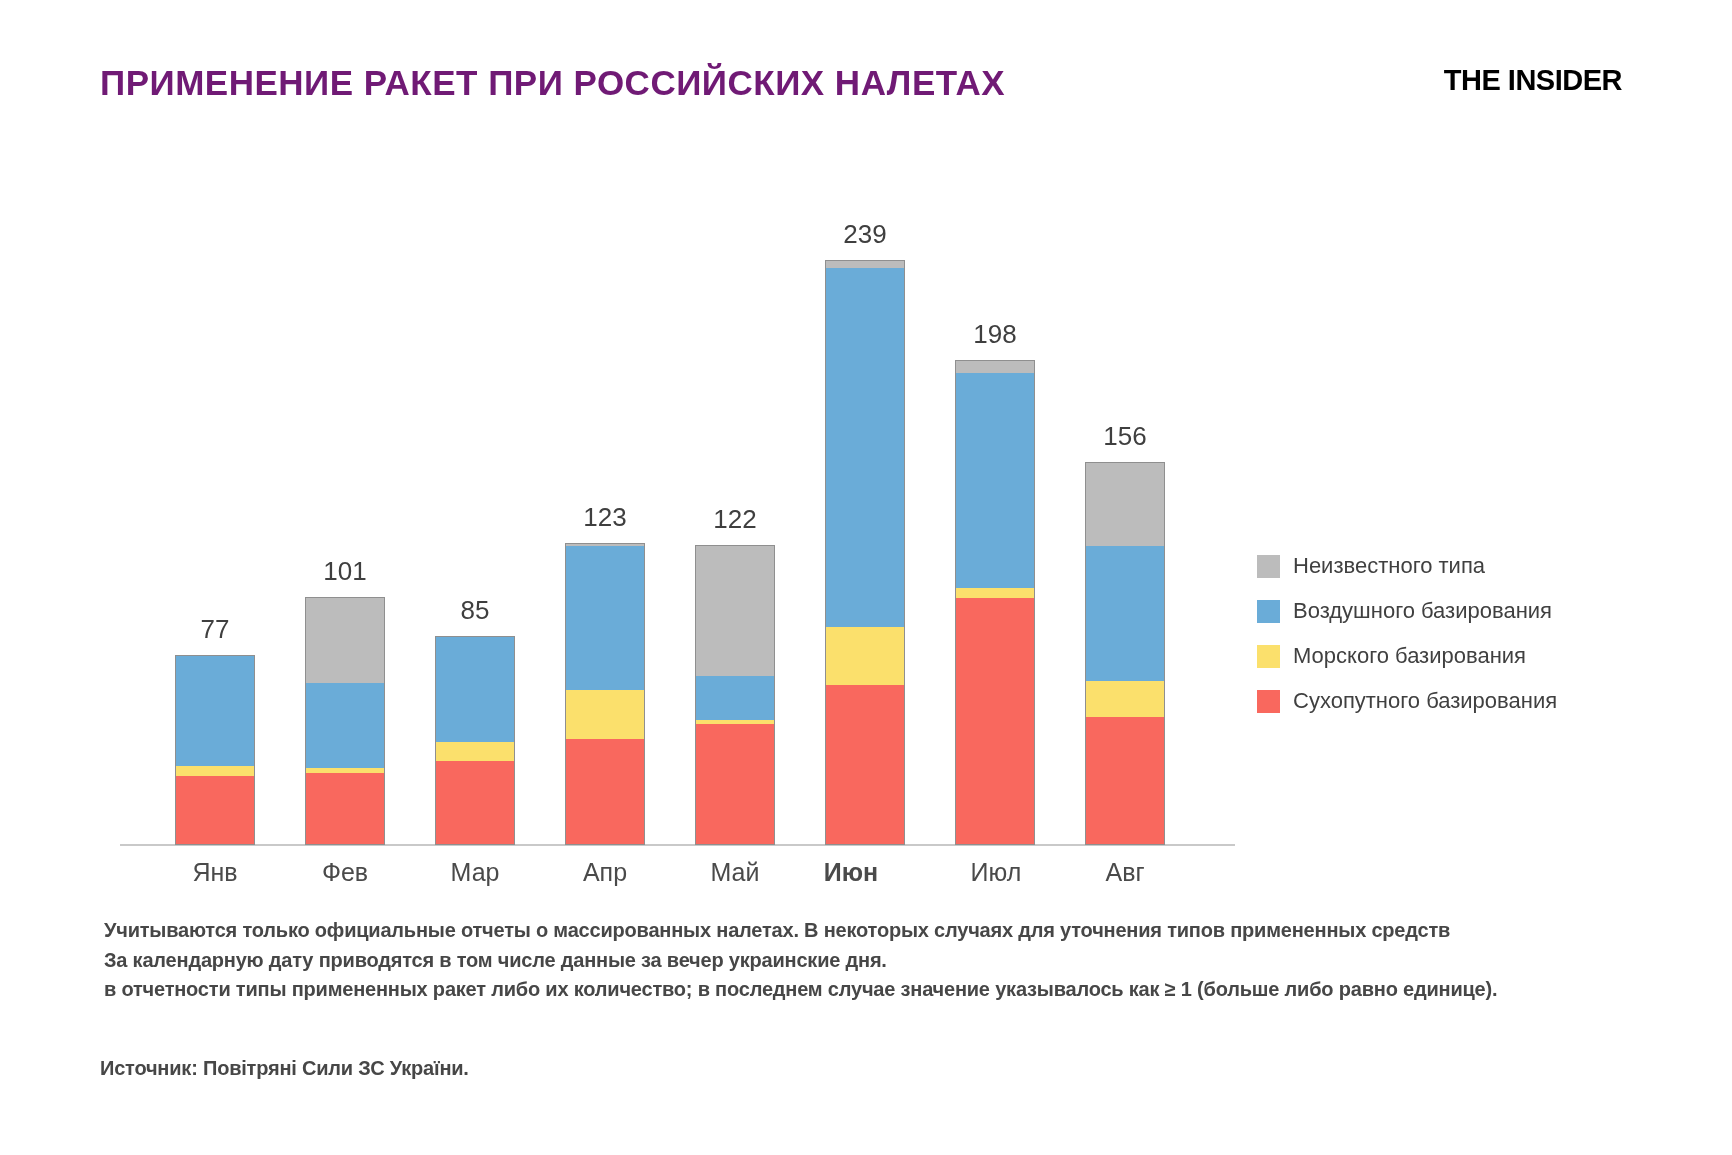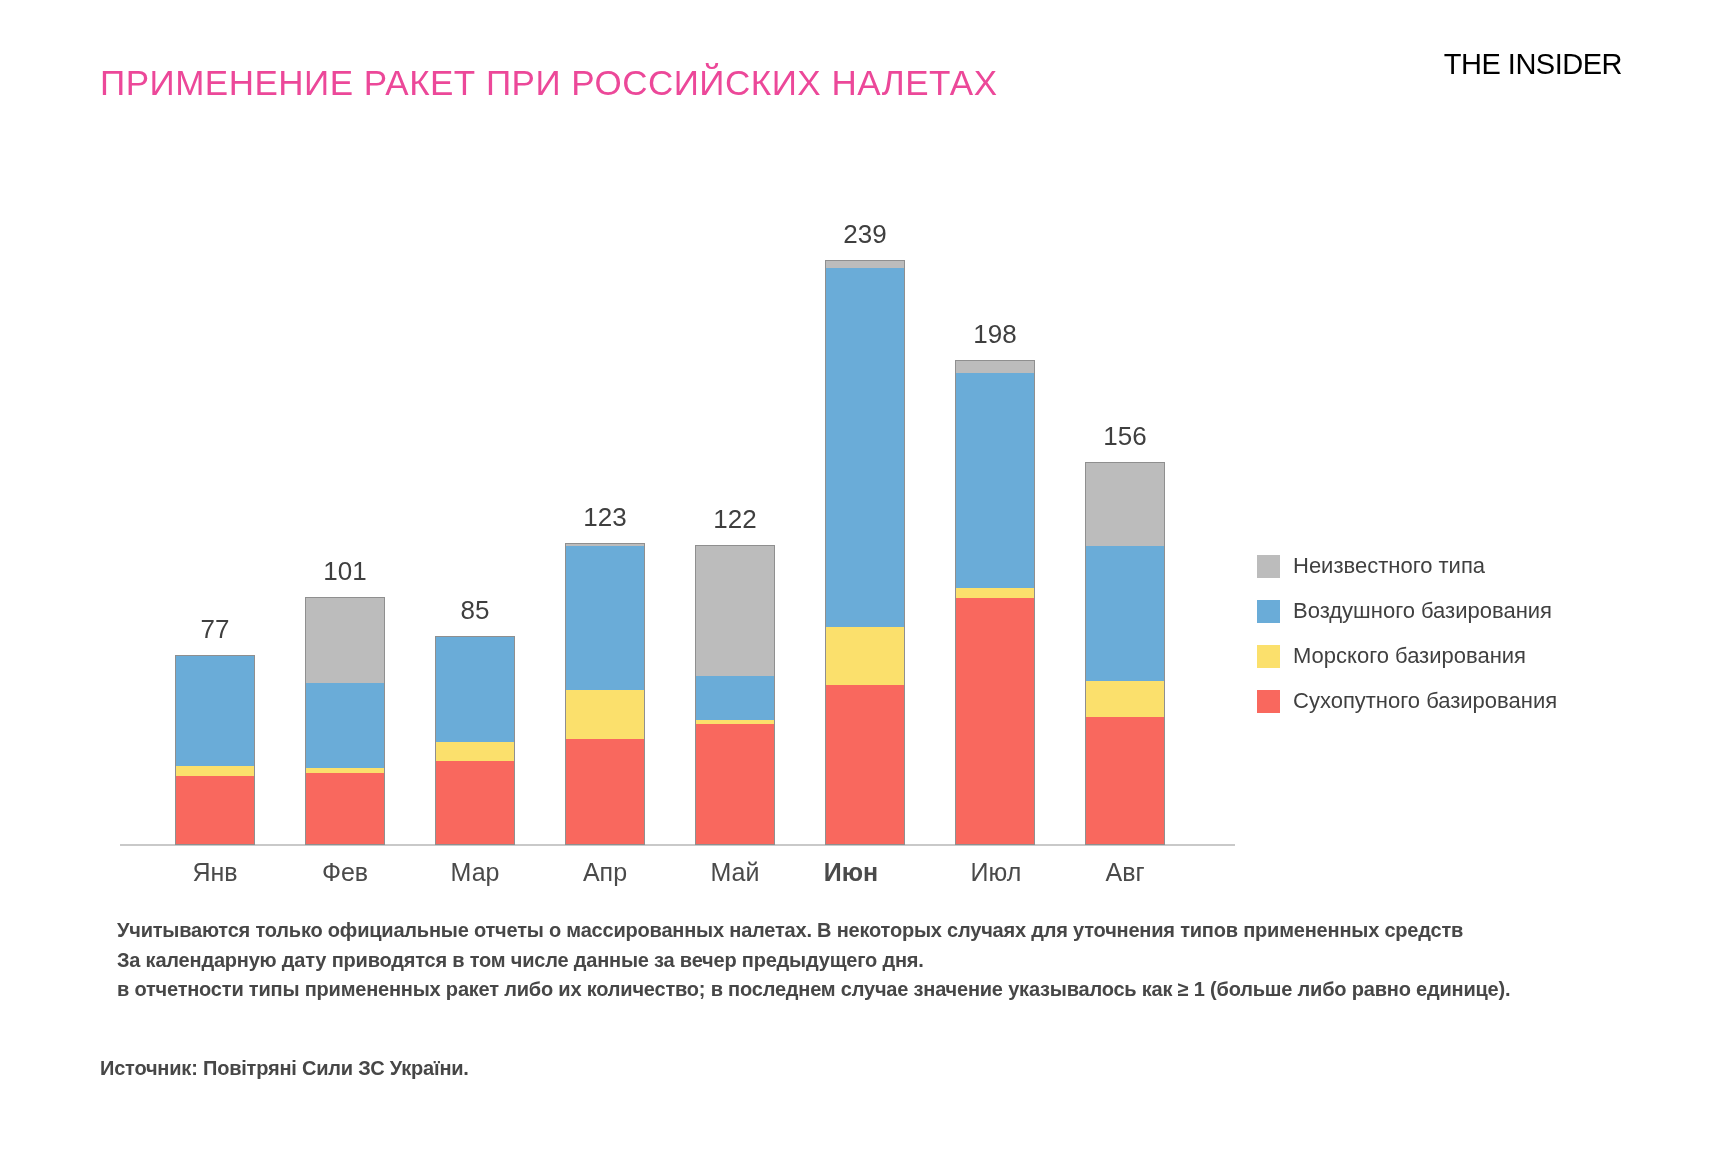--- a/index.html
+++ b/index.html
@@ -1,26 +1,26 @@
 <!DOCTYPE html>
 <html><head>
 <meta charset="utf-8">
 <style>
   * { margin: 0; padding: 0; box-sizing: border-box; }
   html, body { width: 1732px; height: 1155px; background: #ffffff; overflow: hidden; }
   body { font-family: "Liberation Sans", sans-serif; position: relative; }
 
   .page-title {
     position: absolute; left: 100px; top: 58px;
-    font-size: 35px; line-height: 49px; font-weight: 400;
-    letter-spacing: 0.5px; color: #ec4899;
+    font-size: 35px; line-height: 49px; font-weight: 700;
+    letter-spacing: 0.5px; color: #701a75;
   }
   .brand-logo {
-    position: absolute; top: 48px; right: 110px;
-    font-size: 29px; font-weight: 400; letter-spacing: -0.5px; color: #000;
+    position: absolute; top: 64px; right: 110px;
+    font-size: 29px; font-weight: 700; letter-spacing: -0.5px; color: #000;
   }
 
   #plot { position: absolute; inset: 0; }
 
   .axis-line {
     position: absolute; left: 120px; top: 844px;
     width: 1115px; height: 2px; background: #c9c9c9;
   }
 
   .bar {
@@ -41,21 +41,21 @@
   }
 
   .legend {
     position: absolute; left: 1257px; top: 553px;
   }
   .legend-item { display: flex; align-items: center; margin-bottom: 19px; }
   .legend-swatch { width: 23px; height: 23px; margin-right: 13px; flex: 0 0 auto; }
   .legend-label { font-size: 22px; color: #404040; }
 
   .footnotes {
-    position: absolute; left: 117px; top: 916px;
+    position: absolute; left: 104px; top: 916px;
     font-size: 20px; font-weight: 700; color: #474747; line-height: 29.5px;
     letter-spacing: -0.2px;
   }
   .source-line {
     position: absolute; left: 100px; top: 1057px;
     font-size: 20px; font-weight: 700; color: #474747;
     letter-spacing: -0.2px;
   }
 </style>
 </head>
@@ -150,16 +150,16 @@
       </div>
       <div class="legend-item">
         <div class="legend-swatch" style="background: rgb(249, 104, 94);"></div>
         <div class="legend-label">Сухопутного базирования</div>
       </div>
     </div>
 </div>
 
 <div class="footnotes" id="footnotes">
     <div>Учитываются только официальные отчеты о массированных налетах. В некоторых случаях для уточнения типов примененных средств</div>
-    <div>За календарную дату приводятся в том числе данные за вечер предыдущего дня.</div>
+    <div>За календарную дату приводятся в том числе данные за вечер украинские дня.</div>
     <div>в отчетности типы примененных ракет либо их количество; в последнем случае значение указывалось как ≥ 1 (больше либо равно единице).</div>
   </div>
 <div class="source-line">Источник: Повітряні Сили ЗС України.</div>
 
 </body></html>

